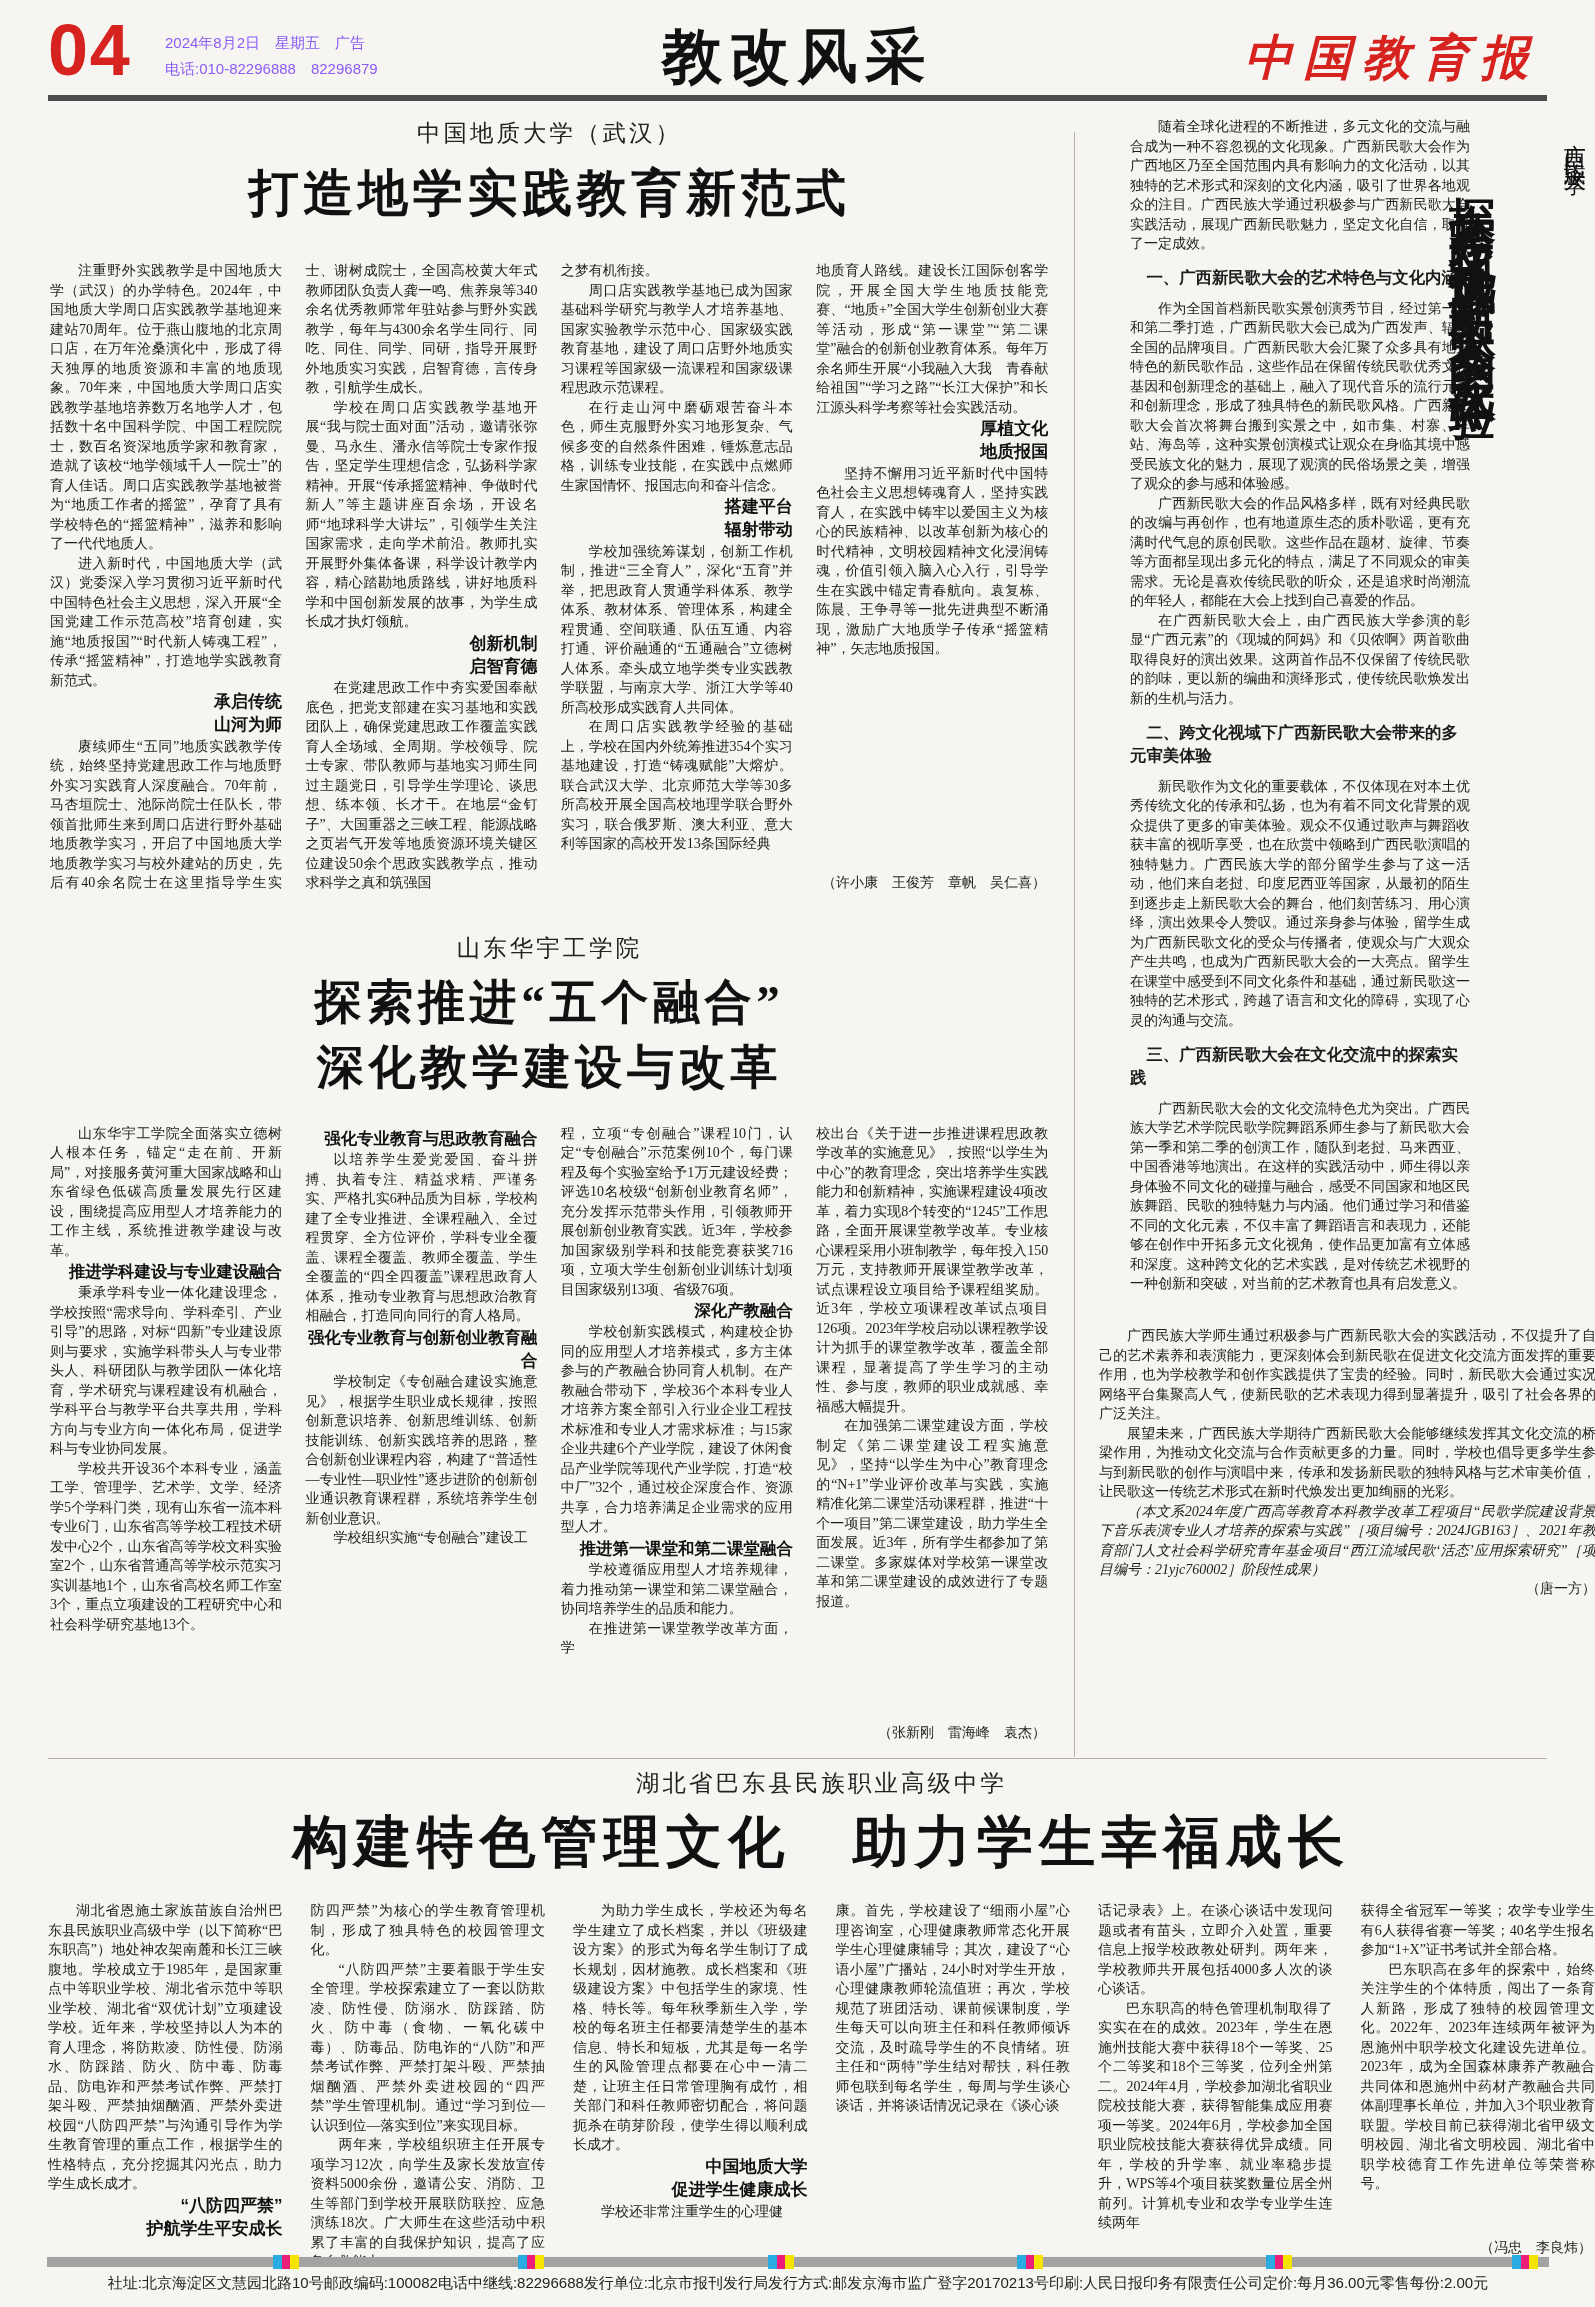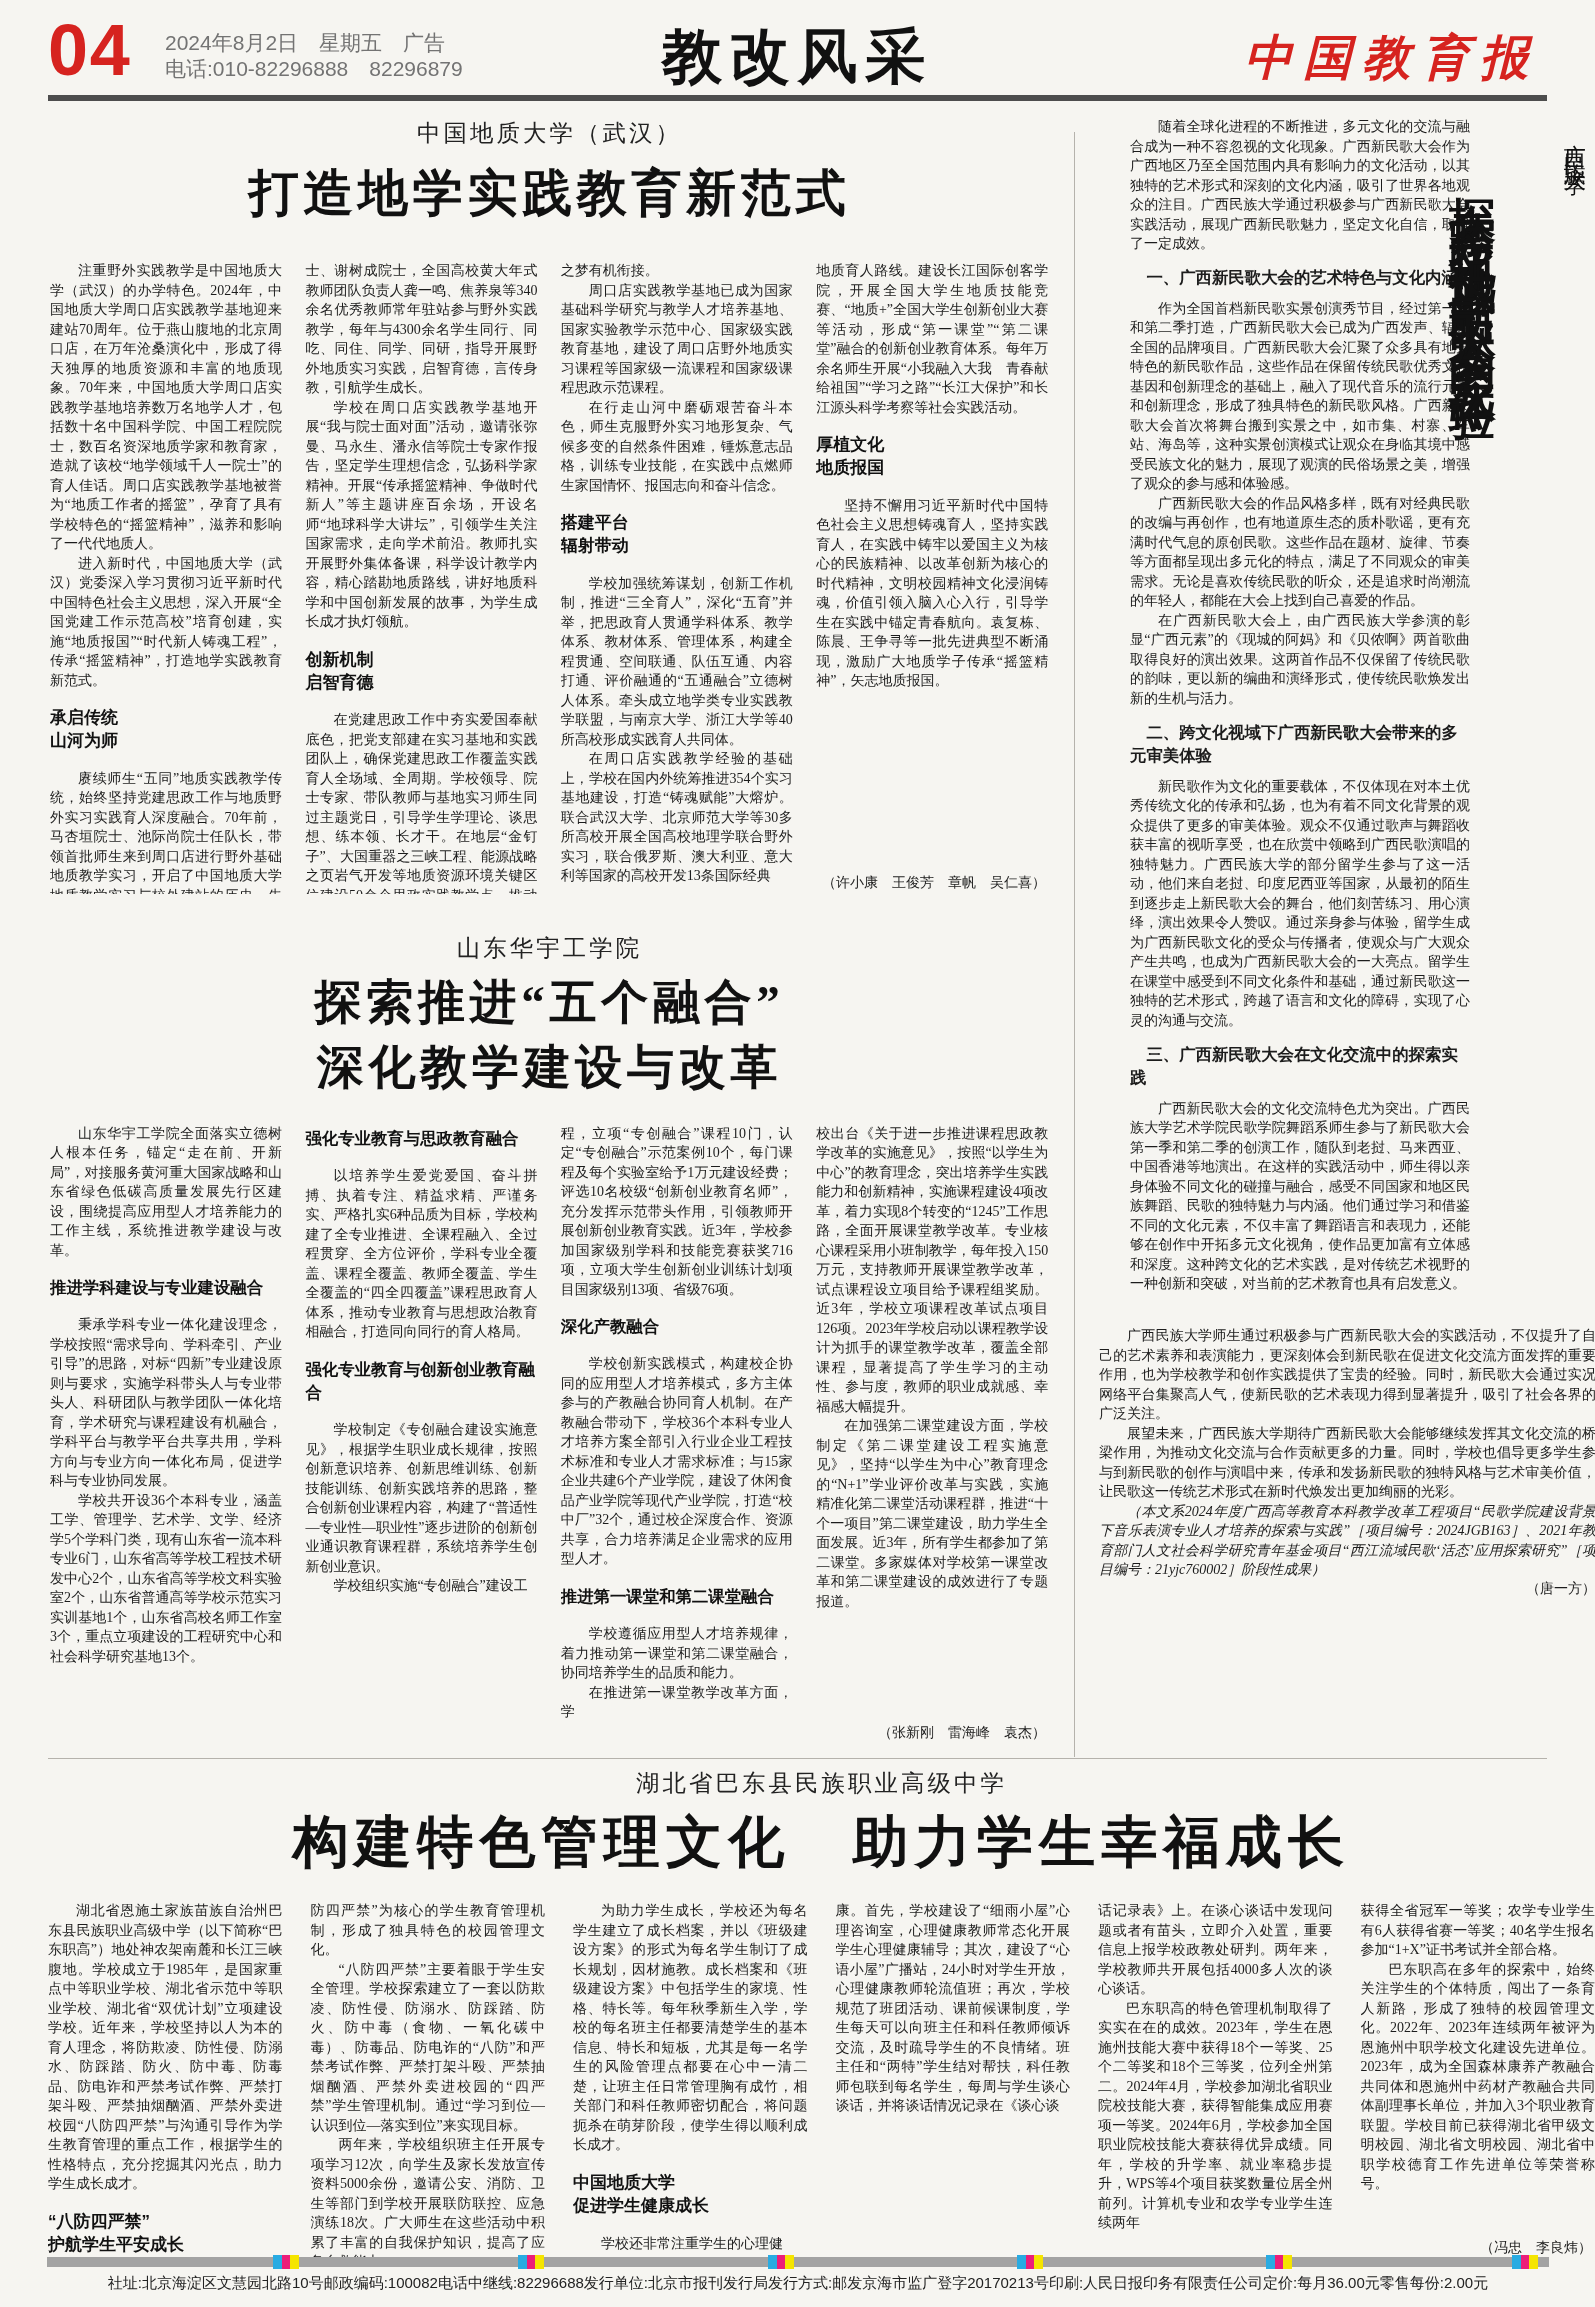--- a/index.html
+++ b/index.html
@@ -7,37 +7,37 @@
   body {
     position:relative; width:1596px; height:2307px;
     background:#f6f5f1; color:#1c1c1c;
     font-family:"Liberation Serif","DejaVu Serif",serif;
     overflow:hidden;
   }
   
   .hdr { position:absolute; left:48px; top:18.7px; width:1499px; height:72px; }
   .pagenum { position:absolute; left:0; top:-4.7px; font-size:72px; font-weight:bold; color:#d6231f;
     font-family:"Liberation Sans","DejaVu Sans",sans-serif; letter-spacing:1.6px; line-height:1; }
-  .dateblock { position:absolute; left:117px; top:11px; font-size:21px; line-height:26.5px;
-    font-family:"Liberation Sans","DejaVu Sans",sans-serif; color:#737373; }
+  .dateblock { position:absolute; left:117px; top:11px; font-size:15px; line-height:26.5px;
+    font-family:"Liberation Sans","DejaVu Sans",sans-serif; color:#8b5cf6; }
   .section-title { position:absolute; left:50%; transform:translateX(-50%); top:-1.6px;
     font-size:60px; font-weight:900; letter-spacing:7.8px; color:#111;
     font-family:"Liberation Sans","DejaVu Sans",sans-serif; }
   .masthead { position:absolute; right:7.8px; top:7.8px; font-size:48px; font-weight:bold; color:#d6231f;
     font-style:italic; letter-spacing:11px; font-family:"Liberation Serif","DejaVu Serif",serif; }
   .hdr-rule { position:absolute; left:48px; top:95px; width:1499px; height:6.2px; background:#4d4d4d; }
 
   
   .kicker { text-align:center; font-size:23.4px; letter-spacing:3.1px; color:#222;
     font-family:"Liberation Sans","DejaVu Sans",sans-serif; }
   .headline { text-align:center; font-weight:bold; color:#111; letter-spacing:4.7px; }
   .cols { display:flex; overflow:hidden; position:relative; }
   .col { overflow:hidden; }
   .col p { font-size:14px; line-height:19.5px; text-align:justify; text-indent:2em; color:#1c1c1c; }
-  .subhead { text-align:left; font-weight:bold; font-size:17px; line-height:23.4px; margin:16px 0;
+  .subhead { text-align:right; font-weight:bold; font-size:17px; line-height:23.4px; margin:0 0;
     font-family:"Liberation Sans","DejaVu Sans",sans-serif; color:#111; }
   .byline { position:absolute; right:3.1px; bottom:1.6px; font-size:14px; background:#f6f5f1; padding-left:7.8px; }
 
   
   .a1 { position:absolute; left:50px; top:117px; width:999px; }
   .a1 .headline { font-size:50px; margin-top:11px; }
   .a1 .cols { margin-top:34px; height:633px; gap:23.4px; }
   .a1 .col { width:232px; }
 
   

